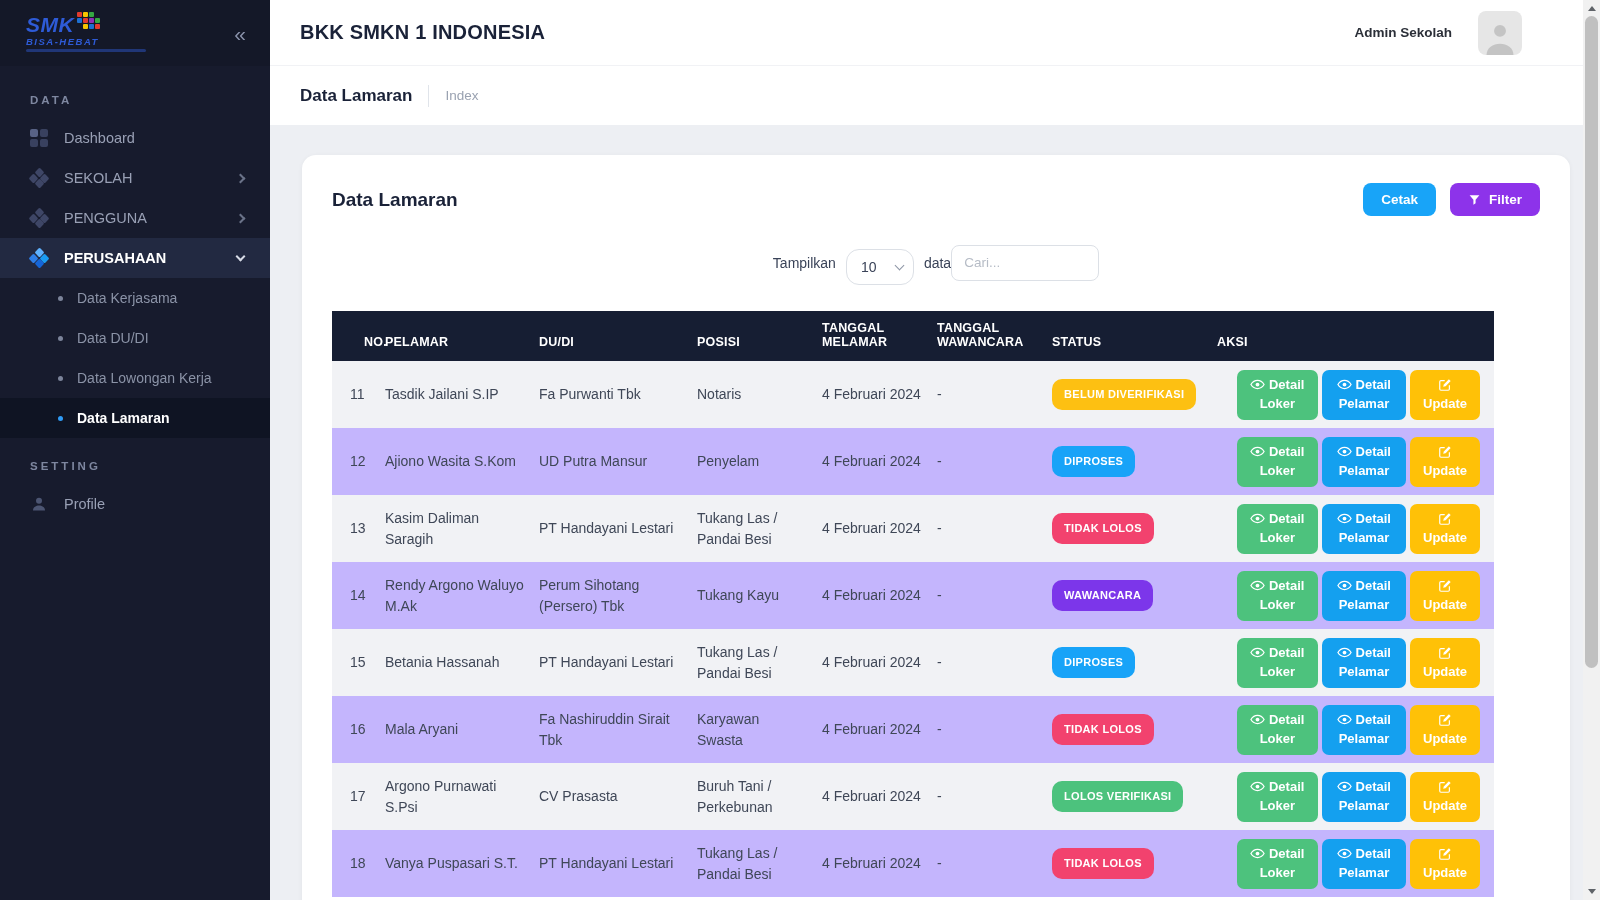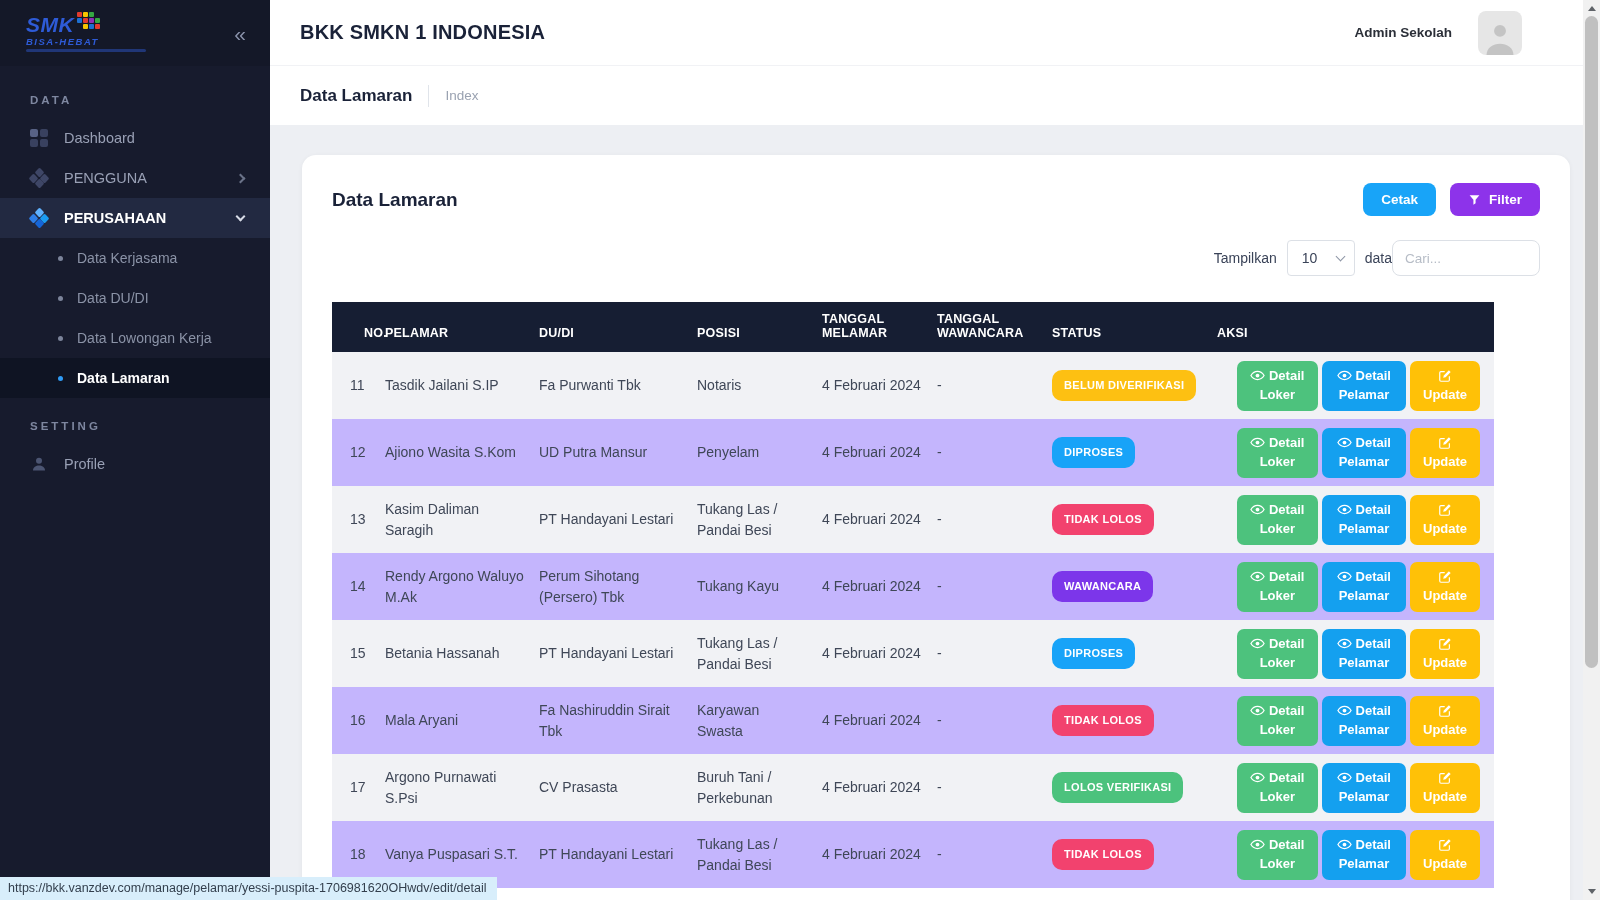--- a/index.html
+++ b/index.html
@@ -60,23 +60,23 @@
   .bc-div { width:1px; height:22px; background:#e0e4ea; }
   .bc-crumb { font-size:13.5px; color:#9aa2b1; }
 
   .content { flex:1; padding:30px 30px 0 32px; overflow:hidden; }
   .card { background:#fff; border-radius:14px; box-shadow:0 1px 5px rgba(20,25,40,.05); padding:28px 30px; min-height:800px; }
   .card-head { display:flex; align-items:center; justify-content:space-between; }
   .card-title { font-size:19px; font-weight:700; color:#1a2238; }
   .head-btns { display:flex; gap:14px; }
   .btn { border:none; color:#fff; font-size:13.5px; font-weight:700; padding:9px 18px; border-radius:8px; cursor:pointer; display:flex; align-items:center; gap:7px; font-family:inherit; }
 
-  .controls { margin-top:24px; display:flex; align-items:center; justify-content:flex-end; }
+  .controls { margin-top:24px; display:flex; align-items:center; justify-content:center; }
   .ctrl-left { display:flex; align-items:center; gap:10px; font-size:14px; color:#3a4358; }
-  .select-box { width:68px; height:36px; border:1px solid #dce0e6; border-radius:4px; display:flex; align-items:center; justify-content:space-between; padding:0 10px 0 14px; font-size:14px; color:#3a4358; cursor:pointer; background:#fff; }
+  .select-box { width:68px; height:36px; border:1px solid #dce0e6; border-radius:13px; display:flex; align-items:center; justify-content:space-between; padding:0 10px 0 14px; font-size:14px; color:#3a4358; cursor:pointer; background:#fff;margin-top:9px; }
   .select-chev { width:7px; height:7px; border-right:1.7px solid #8d95a5; border-bottom:1.7px solid #8d95a5; transform:rotate(45deg); margin-top:-3px; }
   .search-input { width:148px; height:36px; border:1px solid #dce0e6; border-radius:8px; padding:0 12px; font-size:13.5px; color:#3a4358; font-family:inherit; outline:none; }
   .search-input::placeholder { color:#b6bcc6; }
 
   
   table { margin-top:26px; width:1162px; border-collapse:collapse; table-layout:fixed; }
   col.c0{width:53px} col.c1{width:154px} col.c2{width:158px} col.c3{width:125px}
   col.c4{width:115px} col.c5{width:115px} col.c6{width:165px} col.c7{width:277px}
   thead th { background:#161e33; color:#fff; font-size:12.5px; font-weight:700; text-align:left; vertical-align:bottom; padding:10px 14px 12px 0; height:50px; letter-spacing:.2px; }
   thead th.c0 { padding-left:32px;margin-top:12px; }
@@ -136,20 +136,30 @@
       <div class="nav-item">
         <span class="gicon">
             <i></i>
             <i></i>
             <i></i>
             <i></i>
           </span>
         <span class="lbl">Dashboard</span>
       </div>
 
+      <div class="nav-item">
+        <span class="dicon">
+            <i></i>
+            <i></i>
+            <i></i>
+            <i></i>
+          </span>
+        <span class="lbl">SEKOLAH</span>
+        <span class="chev"></span>
+      </div>
 
       <div class="nav-item">
         <span class="dicon">
             <i></i>
             <i></i>
             <i></i>
             <i></i>
           </span>
         <span class="lbl">PENGGUNA</span>
         <span class="chev"></span>
@@ -467,20 +477,19 @@
                       </svg> Update</button>
                   </div>
                 </td>
               </tr>
             </tbody>
         </table>
       </div>
     </div>
   </div>
 
-  <div class="statusbar">https://bkk.vanzdev.com/manage/pelamar/yessi-puspita-1706981620OHwdv/edit/detail</div>
 
   <div class="scrollbar">
     <div class="sb-up"></div>
     <div class="sb-thumb"></div>
     <div class="sb-down"></div>
   </div>
 </div>
 
 </body></html>

